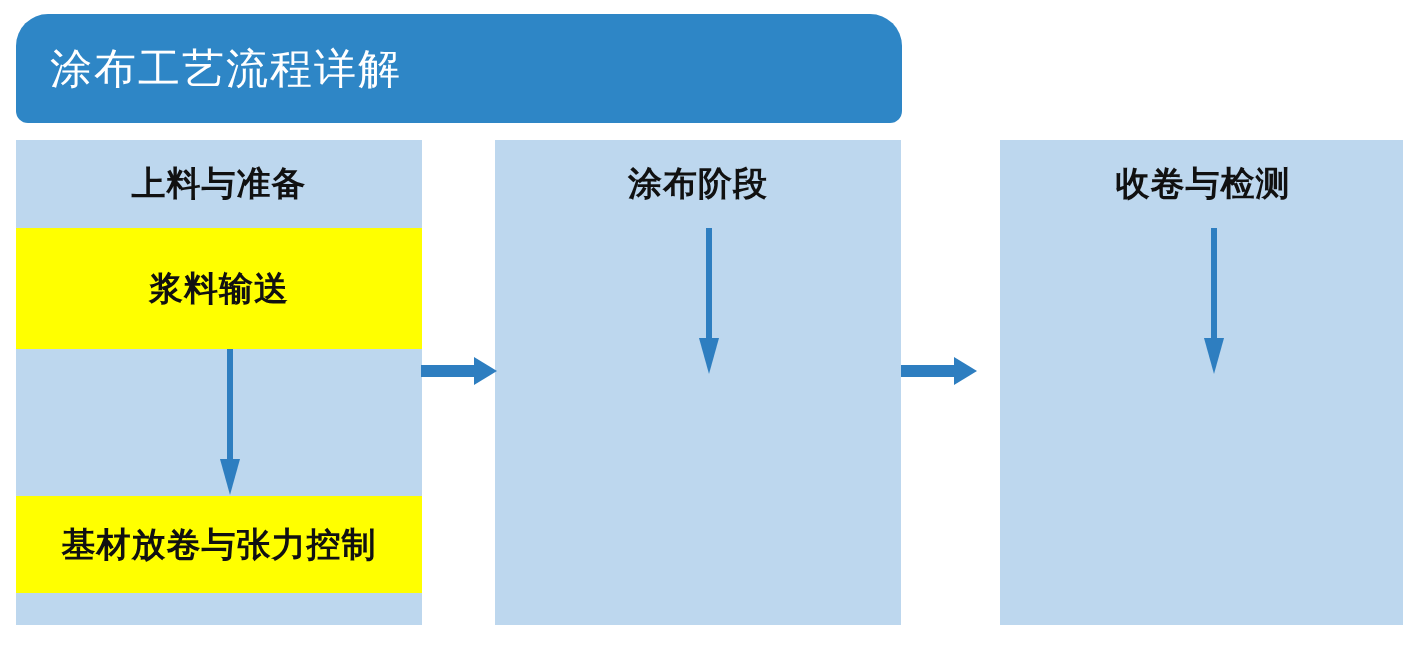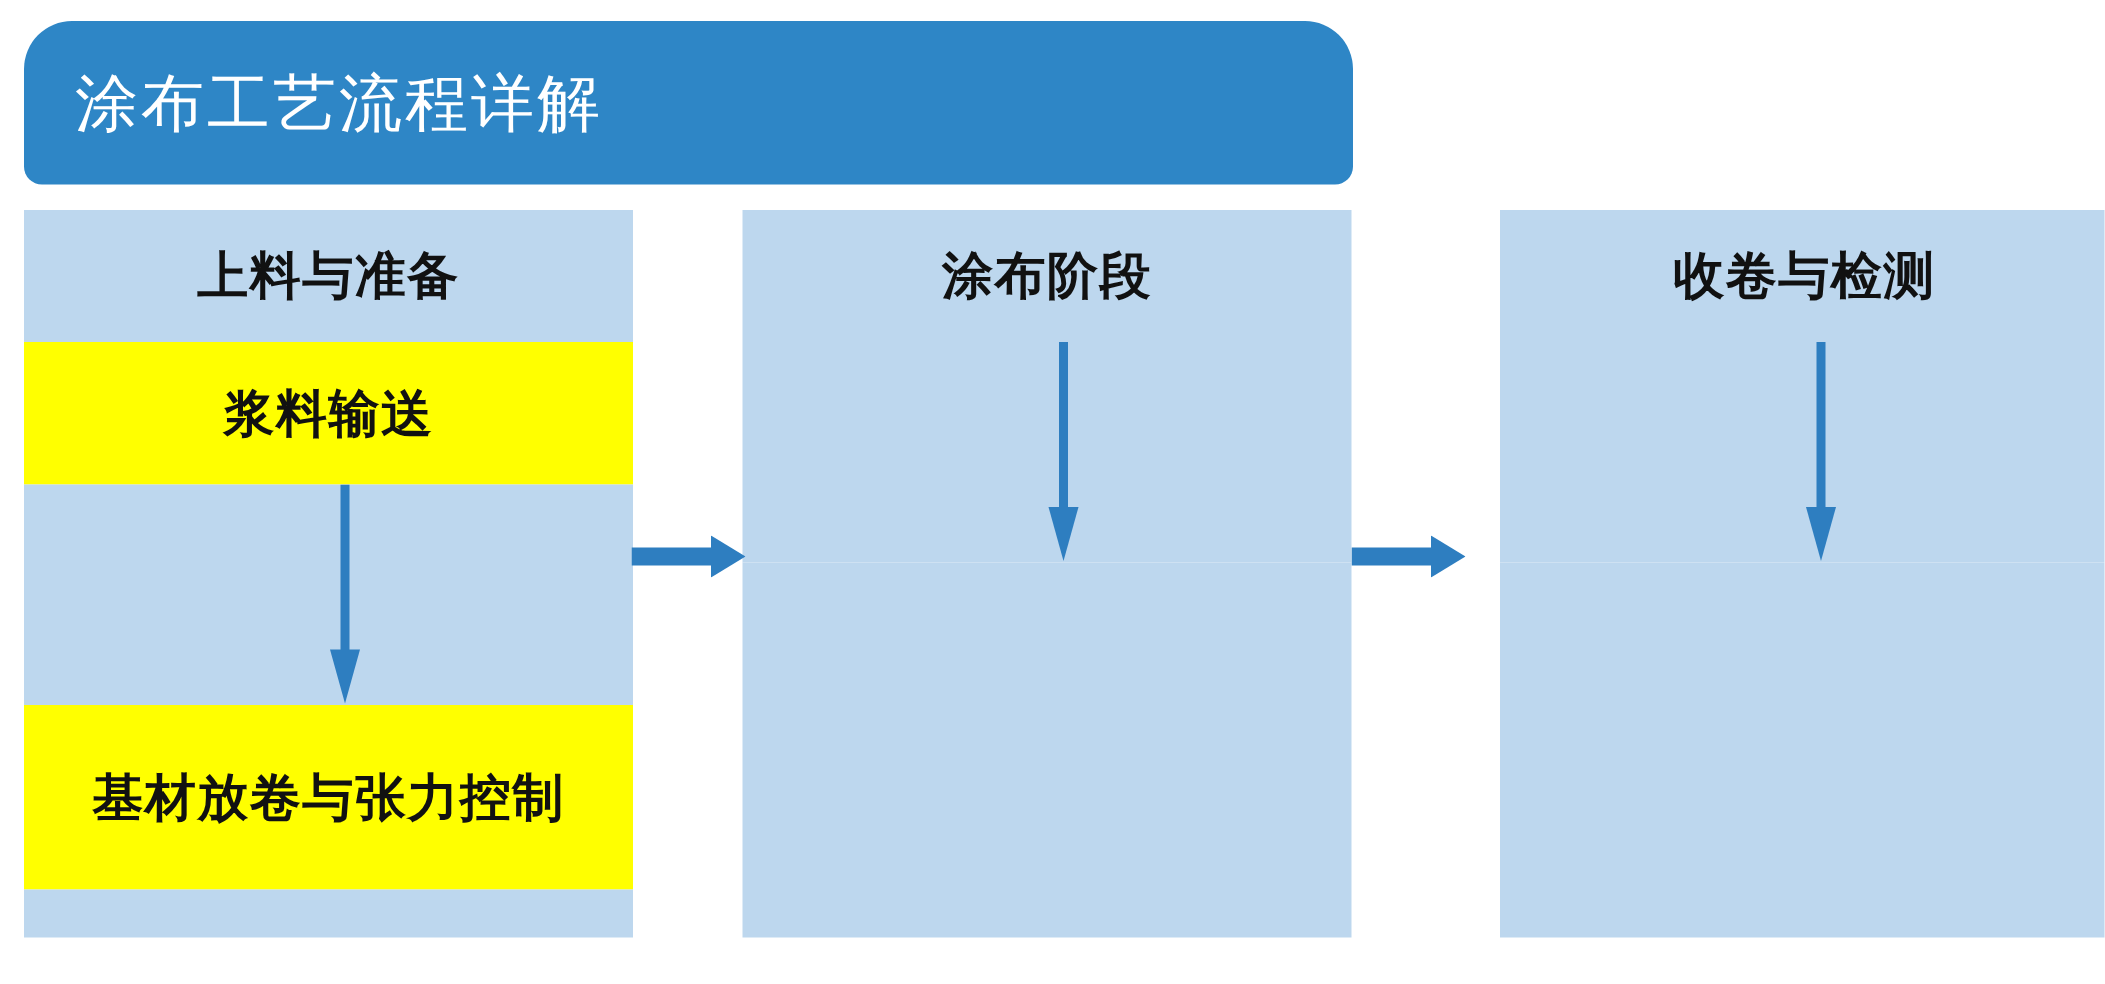--- a/index.html
+++ b/index.html
@@ -51,22 +51,22 @@
   .sec{
     display:flex;
     align-items:center;
     justify-content:center;
     color:var(--text-dark);
     font-size:34px;
     letter-spacing:1px;
     text-align:center;
   }
   .sec.title  {height:88px;  background:var(--light-blue);}
-  .sec.yellow {height:95px;  background:var(--yellow);}
-  .sec.yellow2{height:123px;  background:var(--yellow);}
+  .sec.yellow {height:121px;  background:var(--yellow);}
+  .sec.yellow2{height:97px;  background:var(--yellow);}
   .sec.mid    {height:147px; background:var(--light-blue);}
   .sec.footer {height:58px;  background:var(--light-blue); flex:1;}
   .down-arrow{
     color:var(--arrow-blue);
     transform:translateX(11px);
     display:block;
   }
   .h-arrow{
     position:absolute;
     top:357px;

